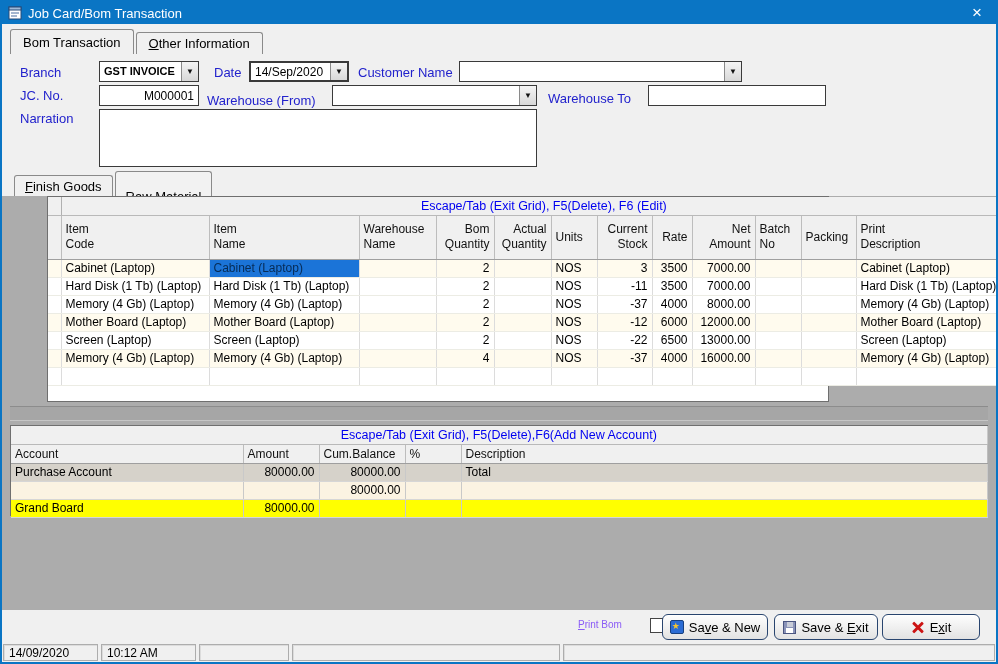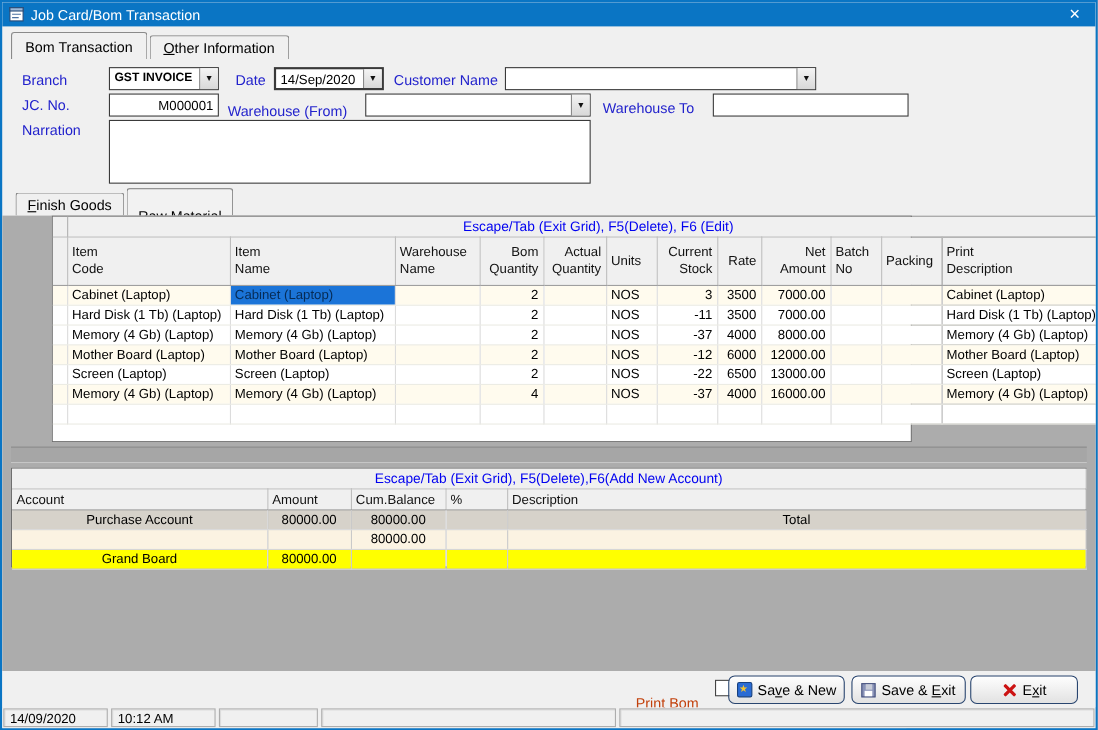--- a/index.html
+++ b/index.html
@@ -64,28 +64,28 @@
   }
   tr.headrow th.num { text-align:right; }
   tbody.data td { border-right:1px solid #DCDCDC; border-bottom:1px solid #ECECE4; }
   tr.odd td { background:#FFFBEE; }
   tr.even td { background:#FFFFFF; }
   td.num { text-align:right; }
   td.selcell { background:#1B74D8 !important; color:#062B55; }
   
   .g2 tr.headrow2 th { background:#F0F0F0; border-right:1px solid #BDBDBD; border-bottom:1px solid #9F9F9F; text-align:left; height:19px; color:#111; }
   .g2 th.num { text-align:right; }
-  .g2 td { border-right:1px solid #C9C9C9; border-bottom:1px solid #D6D6D6;text-align:center; }
+  .g2 td { border-right:1px solid #C9C9C9; border-bottom:1px solid #D6D6D6; }
   .g2 tr.acct td { background:#D6D2CA; }
   .g2 tr.cum td { background:#FBF3E2; }
   .g2 tr.grand td { background:#FFFF00; }
   .hscroll-band { position:absolute; left:8px; top:210px; width:978px; height:15px; background:#A6A6A6; border-top:1px solid #8C8C8C; border-bottom:1px solid #C6C6C6; }
   
   .footerbar { position:absolute; left:0; top:608px; width:994px; height:33px; background:#F0F0F0; }
-  .pb-label { position:absolute; left:576px; top:9px; font-size:13px; color:#c2410c;margin-top:13px; }
+  .pb-label { position:absolute; left:576px; top:9px; font-size:10px; color:#8b5cf6; }
   .pb-check { position:absolute; left:648px; top:8px; width:15px; height:15px; background:#fff; border:1px solid #444; }
   .btn {
     position:absolute; top:4px; height:26px; border:1px solid #29456F; border-radius:6px;
     background:linear-gradient(#FEFEFE,#E2E2E2); display:flex; align-items:center; justify-content:center;
     font-size:13px; color:#000; gap:5px; box-shadow:inset 0 1px 0 #fff;
   }
   .icon-savenew { width:14px; height:14px; background:#2B6CD4; border:1px solid #17407E; border-radius:2px; position:relative; }
   .icon-savenew::after { content:"★"; position:absolute; left:1px; top:0px; font-size:9px; color:#F4C430; }
   .icon-floppy { width:13px; height:13px; background:#8A93B8; border:1px solid #4A5580; position:relative; }
   .icon-floppy::before { content:""; position:absolute; left:3px; top:0; width:6px; height:5px; background:#C8CCD8; }

